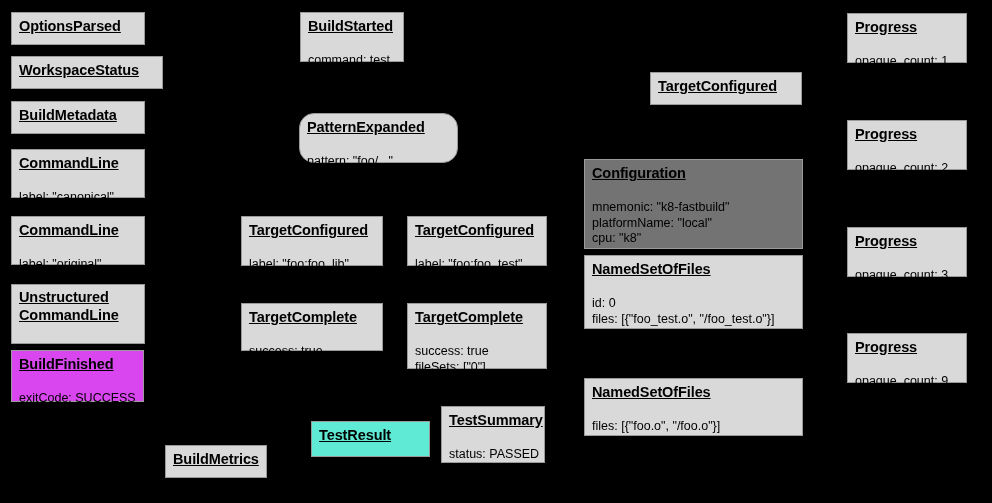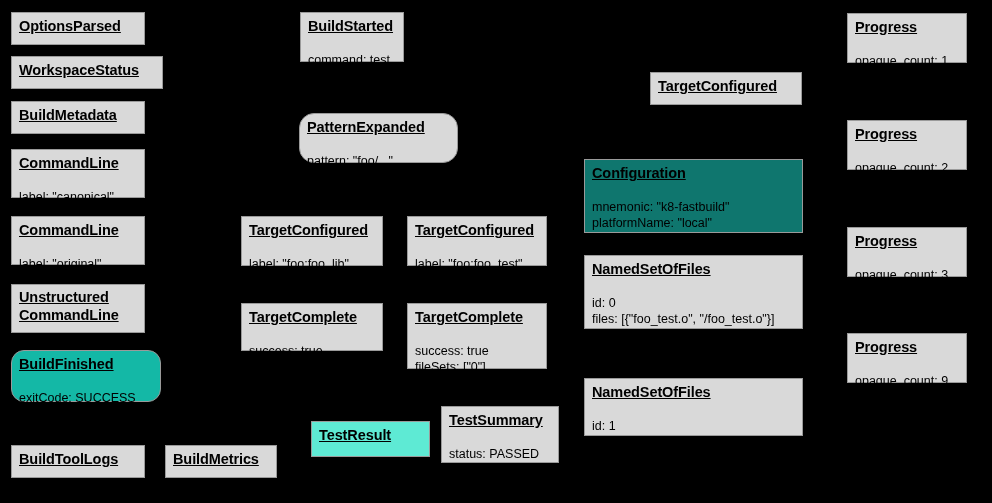--- a/index.html
+++ b/index.html
@@ -53,27 +53,26 @@
 <div id="canvas" style="width: 992px; height: 503px; background: rgb(0, 0, 0);">
     <div class="node" style="left: 11px; top: 12px; width: 134px; height: 33px; background: rgb(217, 217, 217); border-color: rgb(154, 154, 154);"><span class="node-title">OptionsParsed</span></div>
     <div class="node" style="left: 11px; top: 101px; width: 134px; height: 33px; background: rgb(217, 217, 217); border-color: rgb(154, 154, 154);"><span class="node-title">BuildMetadata</span></div>
     <div class="node" style="left: 11px; top: 56px; width: 152px; height: 33px; background: rgb(217, 217, 217); border-color: rgb(154, 154, 154);"><span class="node-title">WorkspaceStatus</span></div>
     <div class="node" style="left: 11px; top: 149px; width: 134px; height: 49px; background: rgb(217, 217, 217); border-color: rgb(154, 154, 154);"><span class="node-title">CommandLine</span><div class="node-fields">
         <span class="node-field">label: "canonical"</span>
       </div></div>
     <div class="node" style="left: 11px; top: 216px; width: 134px; height: 49px; background: rgb(217, 217, 217); border-color: rgb(154, 154, 154);"><span class="node-title">CommandLine</span><div class="node-fields">
         <span class="node-field">label: "original"</span>
       </div></div>
-    <div class="node" style="left: 11px; top: 284px; width: 134px; height: 49px; background: rgb(217, 217, 217); border-color: rgb(154, 154, 154);"><span class="node-title">Unstructured
+    <div class="node" style="left: 11px; top: 284px; width: 134px; height: 60px; background: rgb(217, 217, 217); border-color: rgb(154, 154, 154);"><span class="node-title">Unstructured
 CommandLine</span></div>
-    <div class="node" style="left: 11px; top: 350px; width: 150px; height: 52px; background: #14b8a6; border-color: rgb(154, 154, 154); border-radius: 13px;"><span class="node-title">BuildFinished</span><div class="node-fields">
+    <div class="node" style="left: 11px; top: 350px; width: 133px; height: 52px; background: #d946ef; border-color: rgb(154, 154, 154);"><span class="node-title">BuildFinished</span><div class="node-fields">
         <span class="node-field">exitCode: SUCCESS</span>
       </div></div>
-    <div class="node" style="left: 11px; top: 445px; width: 134px; height: 33px; background: rgb(217, 217, 217); border-color: rgb(154, 154, 154);"><span class="node-title">BuildToolLogs</span></div>
-    <div class="node" style="left: 165px; top: 445px; width: 112px; height: 33px; background: rgb(217, 217, 217); border-color: rgb(154, 154, 154);"><span class="node-title">BuildMetrics</span></div>
+    <div class="node" style="left: 165px; top: 445px; width: 102px; height: 33px; background: rgb(217, 217, 217); border-color: rgb(154, 154, 154);"><span class="node-title">BuildMetrics</span></div>
     <div class="node" style="left: 300px; top: 12px; width: 104px; height: 50px; background: rgb(217, 217, 217); border-color: rgb(154, 154, 154);"><span class="node-title">BuildStarted</span><div class="node-fields">
         <span class="node-field">command: test</span>
       </div></div>
     <div class="node" style="left: 299px; top: 113px; width: 159px; height: 50px; background: rgb(217, 217, 217); border-color: rgb(154, 154, 154); border-radius: 15px;"><span class="node-title">PatternExpanded</span><div class="node-fields">
         <span class="node-field">pattern: "foo/..."</span>
       </div></div>
     <div class="node" style="left: 241px; top: 216px; width: 142px; height: 50px; background: rgb(217, 217, 217); border-color: rgb(154, 154, 154);"><span class="node-title">TargetConfigured</span><div class="node-fields">
         <span class="node-field">label: "foo:foo_lib"</span>
       </div></div>
     <div class="node" style="left: 407px; top: 216px; width: 140px; height: 50px; background: rgb(217, 217, 217); border-color: rgb(154, 154, 154);"><span class="node-title">TargetConfigured</span><div class="node-fields">
@@ -82,37 +81,36 @@
     <div class="node" style="left: 241px; top: 303px; width: 142px; height: 48px; background: rgb(217, 217, 217); border-color: rgb(154, 154, 154);"><span class="node-title">TargetComplete</span><div class="node-fields">
         <span class="node-field">success: true</span>
       </div></div>
     <div class="node" style="left: 407px; top: 303px; width: 140px; height: 66px; background: rgb(217, 217, 217); border-color: rgb(154, 154, 154);"><span class="node-title">TargetComplete</span><div class="node-fields">
         <span class="node-field">success: true</span>
         <span class="node-field">fileSets: ["0"]</span>
       </div></div>
     <div class="node" style="left: 311px; top: 421px; width: 119px; height: 36px; background: #5eead4; border-color: rgb(154, 154, 154);"><span class="node-title">TestResult</span><div class="node-fields">
         <span class="node-field">status: PASSED</span>
       </div></div>
-    <div class="node" style="left: 441px; top: 406px; width: 118px; height: 57px; background: rgb(217, 217, 217); border-color: rgb(154, 154, 154);"><span class="node-title">TestSummary</span><div class="node-fields">
+    <div class="node" style="left: 441px; top: 406px; width: 104px; height: 57px; background: rgb(217, 217, 217); border-color: rgb(154, 154, 154);"><span class="node-title">TestSummary</span><div class="node-fields">
         <span class="node-field">status: PASSED</span>
         <span class="node-field">runs: 1</span>
       </div></div>
     <div class="node" style="left: 650px; top: 72px; width: 152px; height: 33px; background: rgb(217, 217, 217); border-color: rgb(154, 154, 154);"><span class="node-title">TargetConfigured</span></div>
-    <div class="node" style="left: 584px; top: 159px; width: 219px; height: 74px; background: #0f766e; border-color: rgb(154, 154, 154);"><span class="node-title">Configuration</span><div class="node-fields">
+    <div class="node" style="left: 584px; top: 159px; width: 219px; height: 90px; background: #737373; border-color: rgb(154, 154, 154);"><span class="node-title">Configuration</span><div class="node-fields">
         <span class="node-field">mnemonic: "k8-fastbuild"</span>
         <span class="node-field">platformName: "local"</span>
         <span class="node-field">cpu: "k8"</span>
       </div></div>
     <div class="node" style="left: 584px; top: 255px; width: 219px; height: 74px; background: rgb(217, 217, 217); border-color: rgb(154, 154, 154);"><span class="node-title">NamedSetOfFiles</span><div class="node-fields">
         <span class="node-field">id: 0</span>
         <span class="node-field">files: [{"foo_test.o", "/foo_test.o"}]</span>
         <span class="node-field">fileSets: ["1"]</span>
       </div></div>
     <div class="node" style="left: 584px; top: 378px; width: 219px; height: 58px; background: rgb(217, 217, 217); border-color: rgb(154, 154, 154);"><span class="node-title">NamedSetOfFiles</span><div class="node-fields">
-        <span class="node-field">id: 1</span>
         <span class="node-field">files: [{"foo.o", "/foo.o"}]</span>
       </div></div>
     <div class="node" style="left: 847px; top: 13px; width: 120px; height: 50px; background: rgb(217, 217, 217); border-color: rgb(154, 154, 154);"><span class="node-title">Progress</span><div class="node-fields">
         <span class="node-field">opaque_count: 1</span>
       </div></div>
     <div class="node" style="left: 847px; top: 120px; width: 120px; height: 50px; background: rgb(217, 217, 217); border-color: rgb(154, 154, 154);"><span class="node-title">Progress</span><div class="node-fields">
         <span class="node-field">opaque_count: 2</span>
       </div></div>
     <div class="node" style="left: 847px; top: 227px; width: 120px; height: 50px; background: rgb(217, 217, 217); border-color: rgb(154, 154, 154);"><span class="node-title">Progress</span><div class="node-fields">
         <span class="node-field">opaque_count: 3</span>

